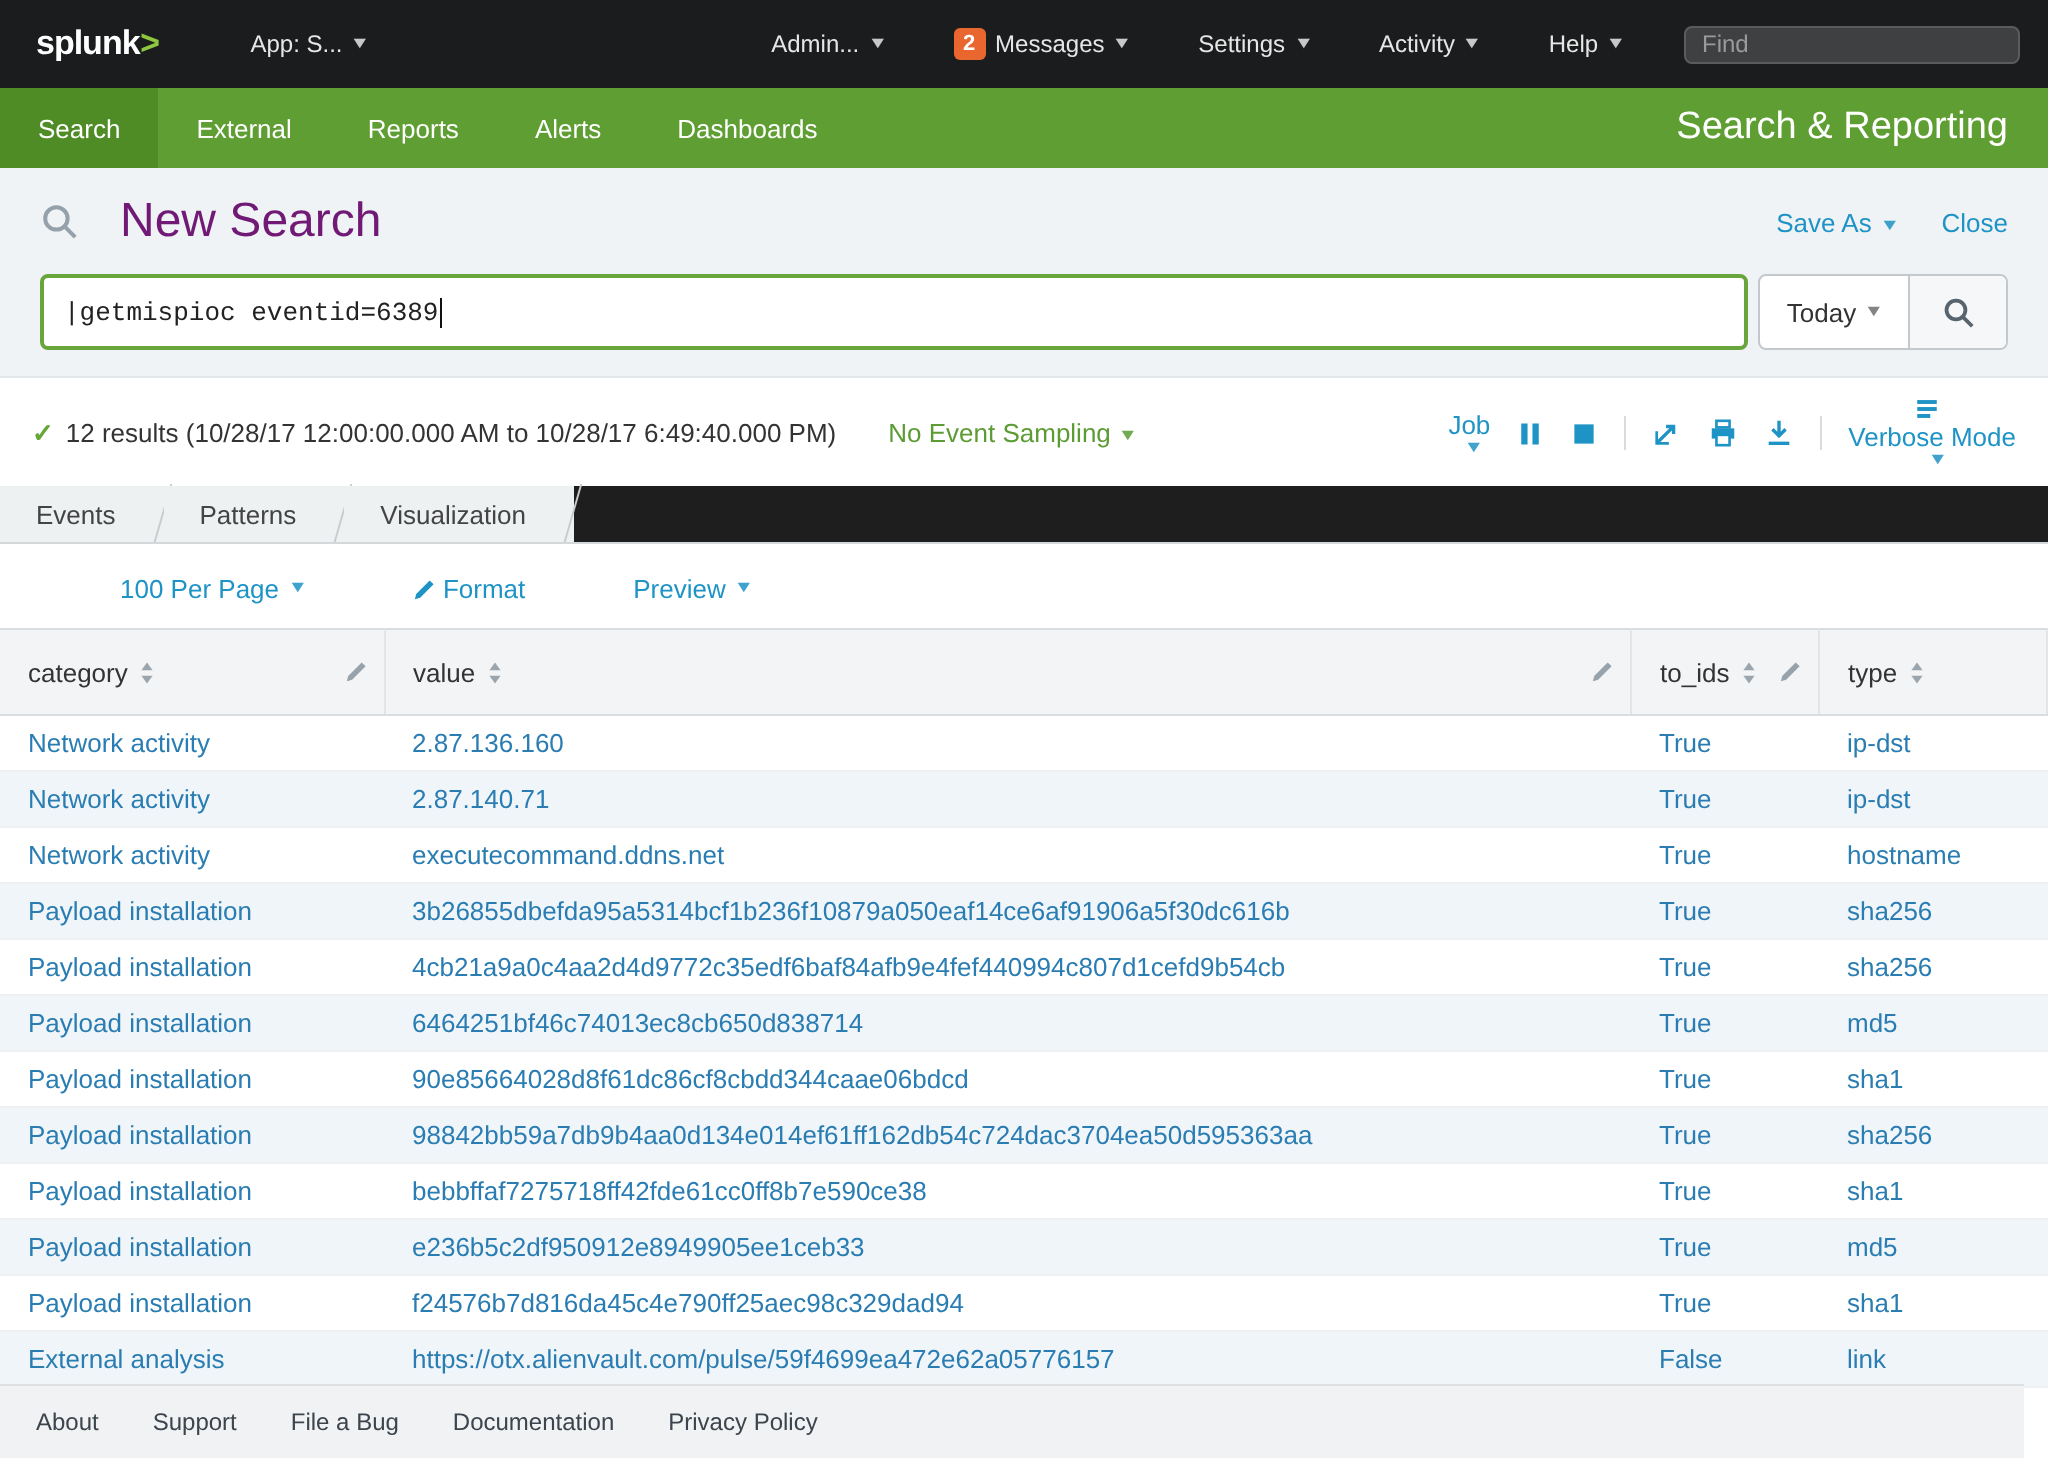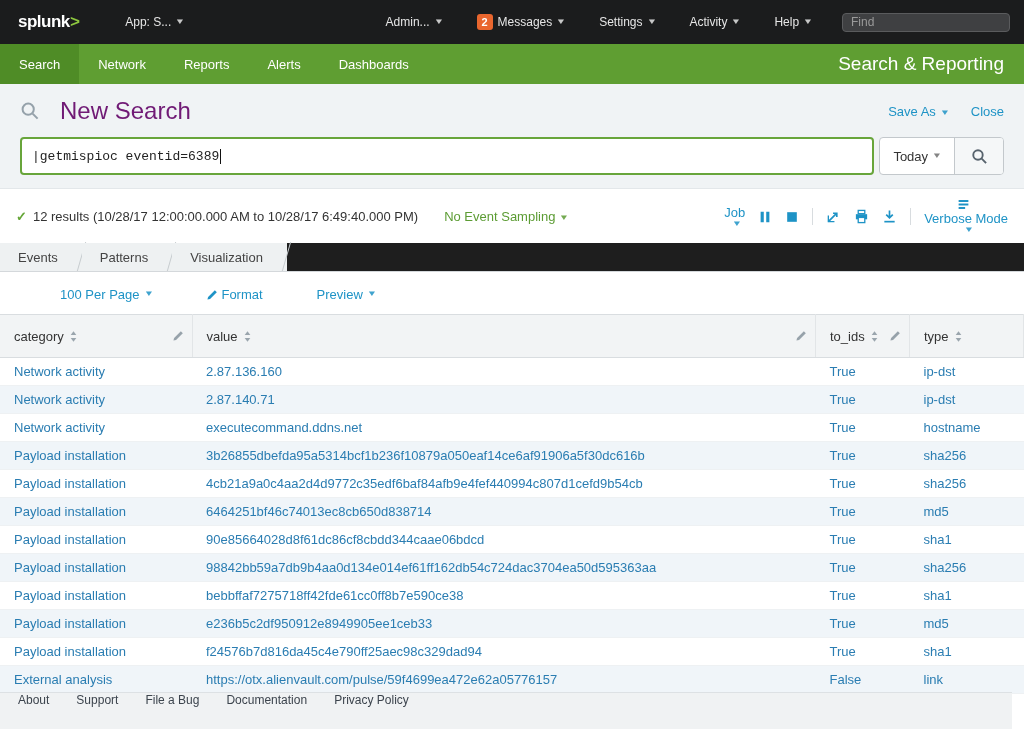--- a/index.html
+++ b/index.html
@@ -71,21 +71,21 @@
        font-weight:normal; color:#333; text-align:left; padding:5px 8px 5px 14px; height:43px; }
   th .th-inner { display:flex; align-items:center; }
   th .sort { margin-left:6px; color:#9aa5ad; display:flex; flex-direction:column; line-height:0; }
   th .pencil { margin-left:auto; color:#97a2aa; display:flex; }
   td { padding:6px 8px 6px 14px; color:#2a7db2; border-bottom:1px solid #eef1f3; height:27px;
        white-space:nowrap; overflow:hidden; text-overflow:ellipsis; cursor:pointer; }
   tr.even td { background:#f0f5f9; }
 
   
   .footer { position:absolute; left:0; right:12px; bottom:0; height:37px; background:#f0f2f3; border-top:1px solid #dde1e4;
-            display:flex; align-items:flex-start; padding:0 18px; font-size:12px; color:#3c444d; }
+            display:flex; align-items:center; padding:0 18px; font-size:12px; color:#3c444d; }
   .footer .flink { margin-right:27px; cursor:pointer; }
   .copyright { margin-left:auto; font-size:11px; color:#333; white-space:nowrap; }
   .watermark { color:#e02020; font-weight:bold; font-size:12px; margin:0 2px; }
 
   svg { display:block; }
 </style>
 </head>
 <body>
 
 <div class="page">
@@ -120,21 +120,21 @@
         </div>
       <input class="find-input" placeholder="Find" style="">
     </div>
   </div>
 
   <div class="appnav">
     <div class="nav-item active">
         <span>Search</span>
       </div>
     <div class="nav-item">
-        <span>Network</span>
+        <span>External</span>
       </div>
     <div class="nav-item">
         <span>Reports</span>
       </div>
     <div class="nav-item">
         <span>Alerts</span>
       </div>
     <div class="nav-item">
         <span>Dashboards</span>
       </div>

